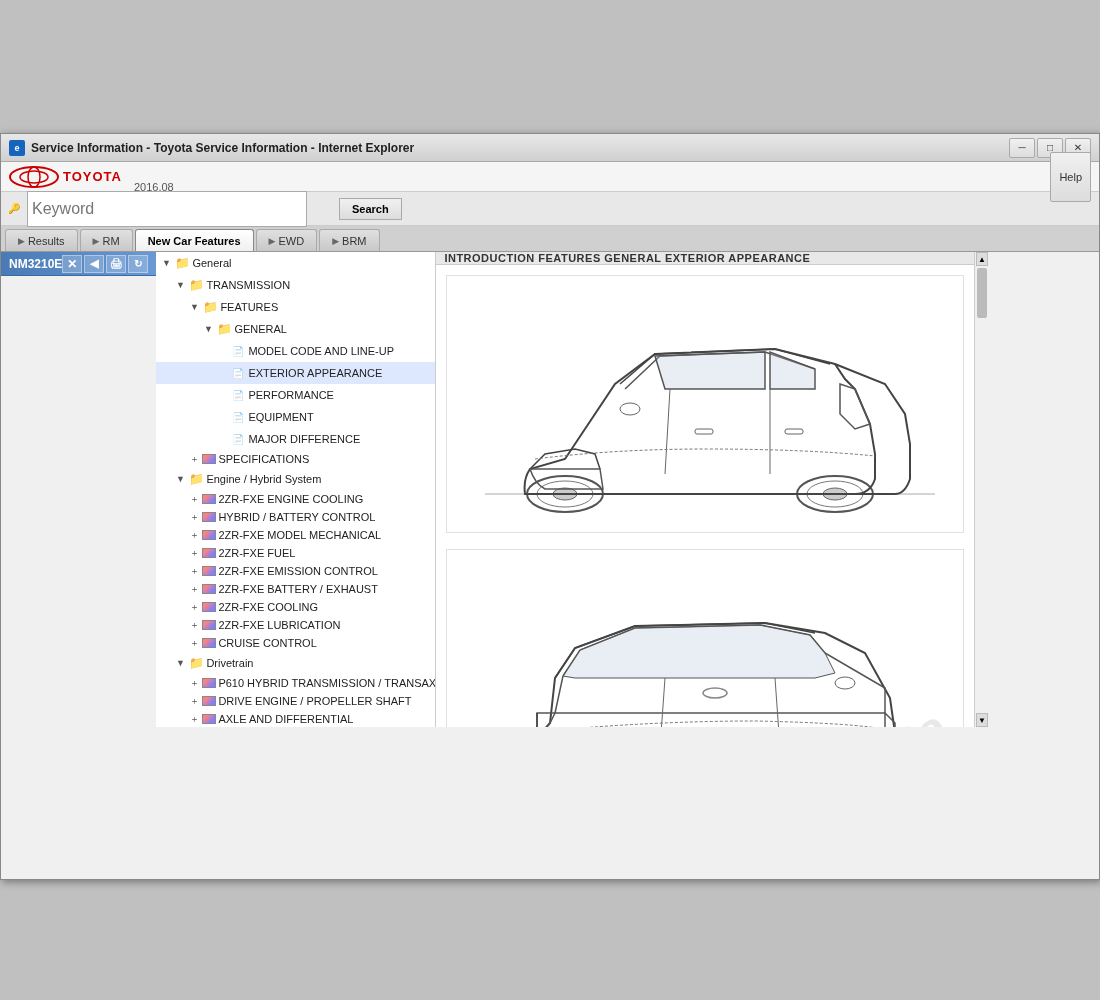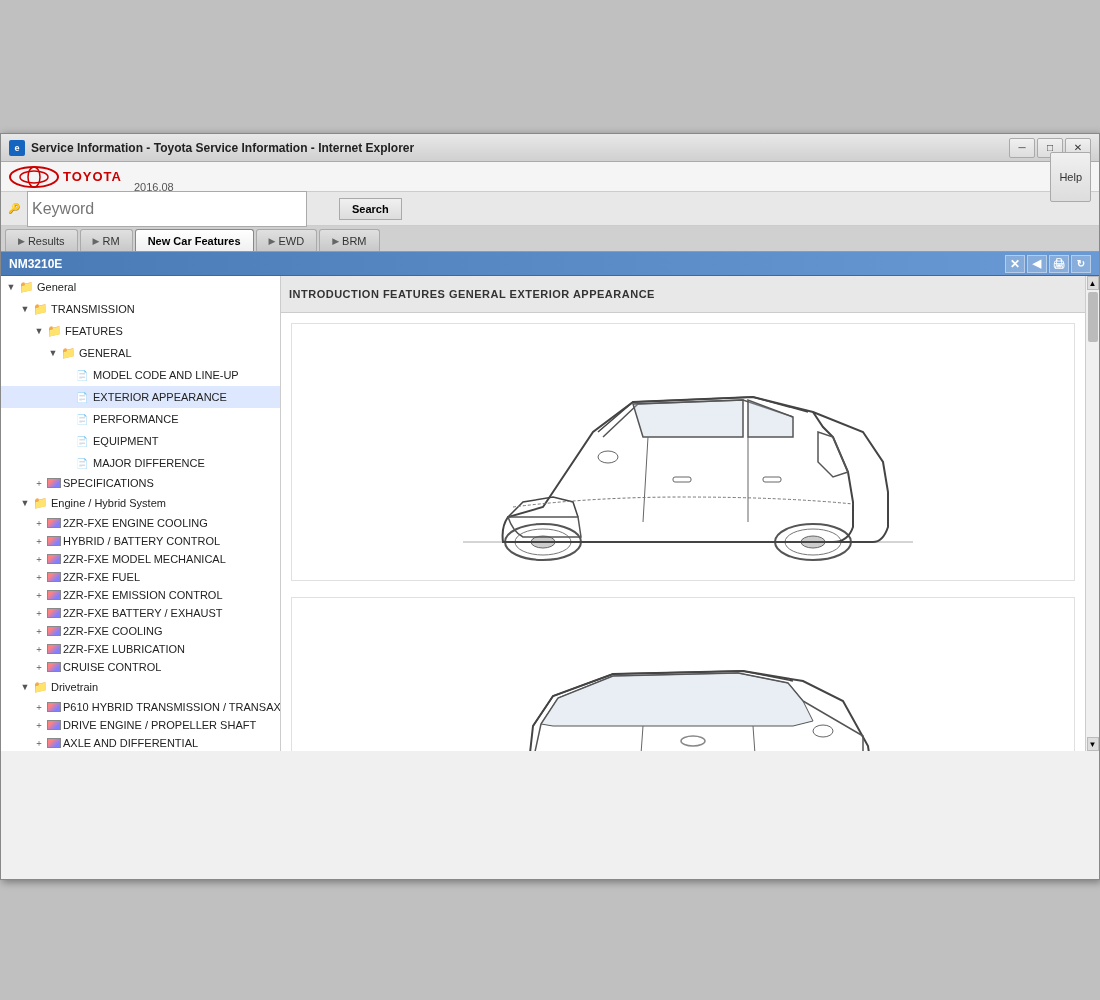--- a/index.html
+++ b/index.html
@@ -240,21 +240,21 @@
     
     .main-content {
       flex: 1;
       background: white;
       overflow: hidden;
       display: flex;
       flex-direction: column;
     }
     .breadcrumb-bar {
       background: #e8e8e8;
-      padding: 12px 8px;
+      padding: 0 8px;
       font-size: 11px;
       font-weight: bold;
       color: #333;
       border-bottom: 1px solid #ccc;
       letter-spacing: 0.5px;
     }
     .doc-viewport {
       flex: 1;
       background: white;
       overflow: auto;
@@ -332,21 +332,21 @@
       <div class="tab">
         <span class="tab-arrow">▶</span>
         <span>EWD</span>
       </div>
       <div class="tab">
         <span class="tab-arrow">▶</span>
         <span>BRM</span>
       </div>
     </div>
 
-    <div style="display:flex; flex-direction:column; height:calc(100% - 122px);">
+    <div style="display:flex; height:calc(100% - 122px);">
       <div class="nm-bar">
         <div class="nm-bar-left">
           <span>NM3210E</span>
         </div>
         <div class="nm-bar-right">
           <div class="nm-bar-btn nm-close">✕</div>
           <div class="nm-bar-btn nm-arrow">◀</div>
           <div class="nm-bar-btn">🖨</div>
           <div class="nm-bar-btn">↻</div>
         </div>

